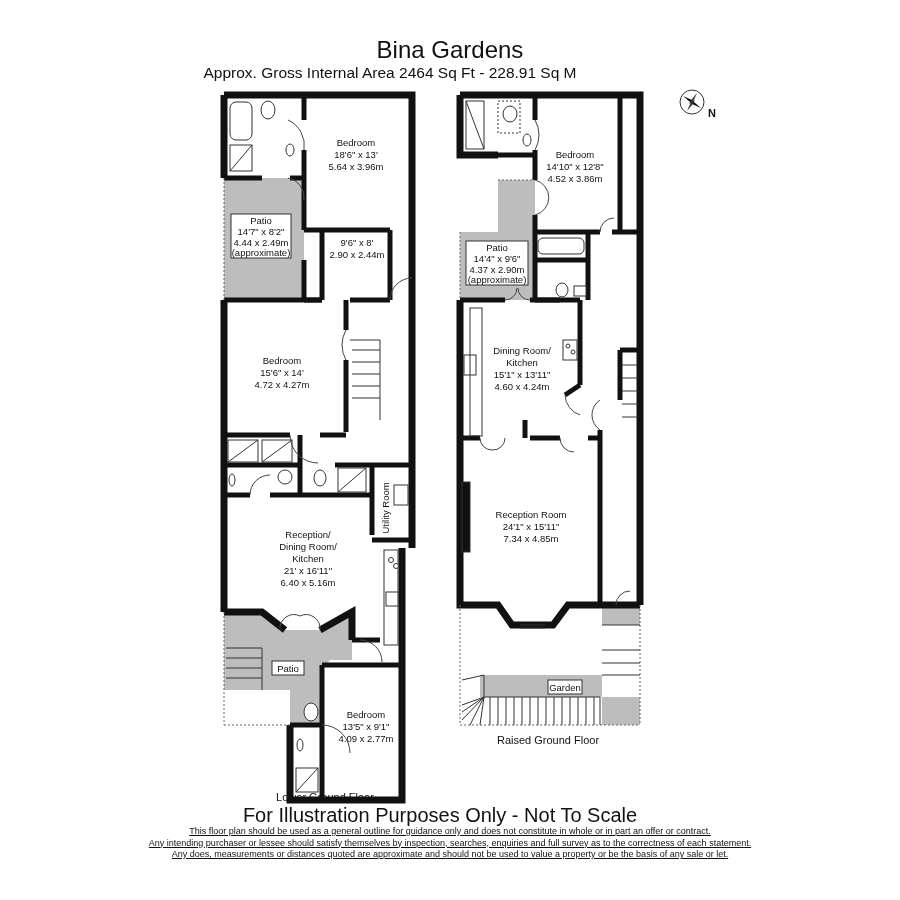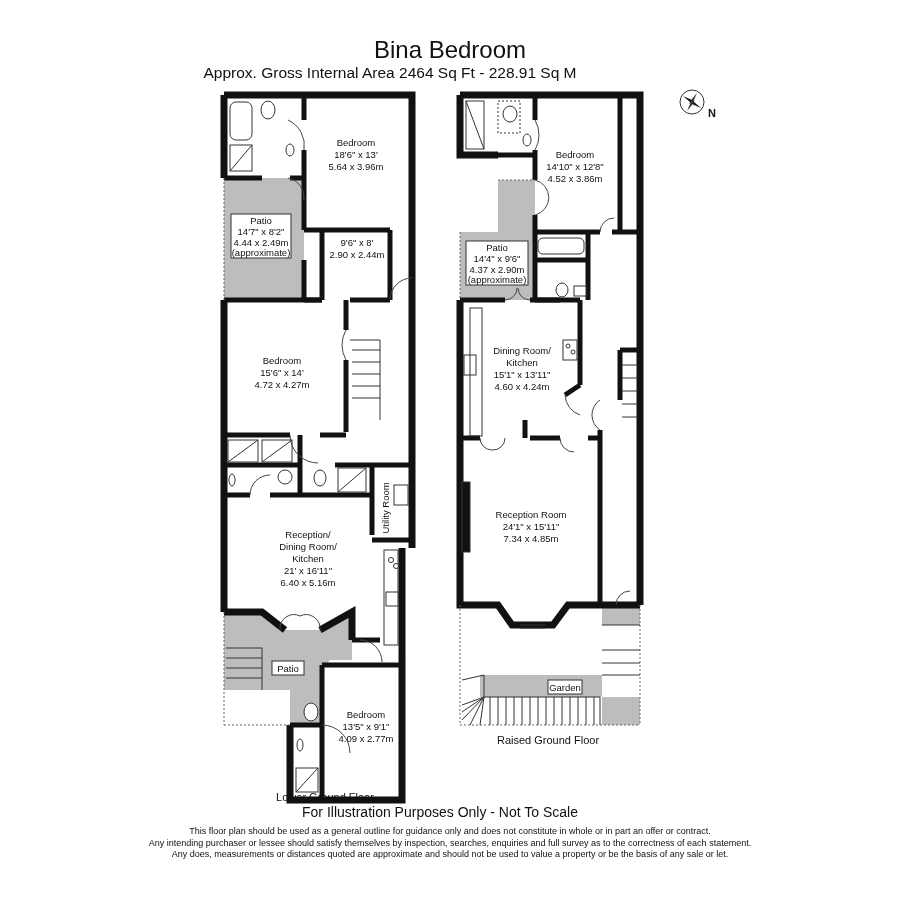--- a/index.html
+++ b/index.html
@@ -2,28 +2,28 @@
 <html><head>
 <meta charset="utf-8">
 <style>
   html, body { margin:0; padding:0; background:#ffffff; }
   body { width:900px; height:900px; position:relative; overflow:hidden; font-family:"Liberation Sans", sans-serif; color:#111; }
   .title { position:absolute; left:0; width:900px; top:36px; text-align:center; font-size:24px; }
   .subtitle { position:absolute; left:0; width:780px; top:64px; text-align:center; font-size:15.5px; }
   .plan { position:absolute; left:0; top:0; }
   .lbl { font-family:"Liberation Sans", sans-serif; font-size:9.5px; fill:#111; text-anchor:middle; }
   .floor-lbl { font-family:"Liberation Sans", sans-serif; font-size:11px; fill:#111; text-anchor:middle; }
-  .disclaimer-head { position:absolute; left:0; width:880px; top:804px; text-align:center; font-size:14px; }
+  .disclaimer-head { position:absolute; left:0; width:880px; top:804px; text-align:center; font-size:20px; }
   .disclaimer { position:absolute; left:0; width:900px; top:826px; text-align:center; font-size:9px; line-height:11.5px; }
-  .disclaimer div { white-space:nowrap; }
+  .disclaimer div { white-space:nowrap;text-decoration:underline; }
 </style>
 </head>
 <body>
 
-<div class="title">Bina Bedroom</div>
+<div class="title">Bina Gardens</div>
 <div class="subtitle">Approx. Gross Internal Area  2464 Sq Ft  -  228.91 Sq M</div>
 
 <svg class="plan" width="900" height="900" viewBox="0 0 900 900">
 
   <g>
 
     <rect x="224" y="178" width="80" height="122" fill="#bdbdbd"></rect>
     <polygon points="224,612 262,612 285,630 320,630 352,612 352,660 330,660 322,670 322,725 290,725 290,690 224,690" fill="#bdbdbd"></polygon>
 
     <g stroke="#111" stroke-width="7" fill="none">

